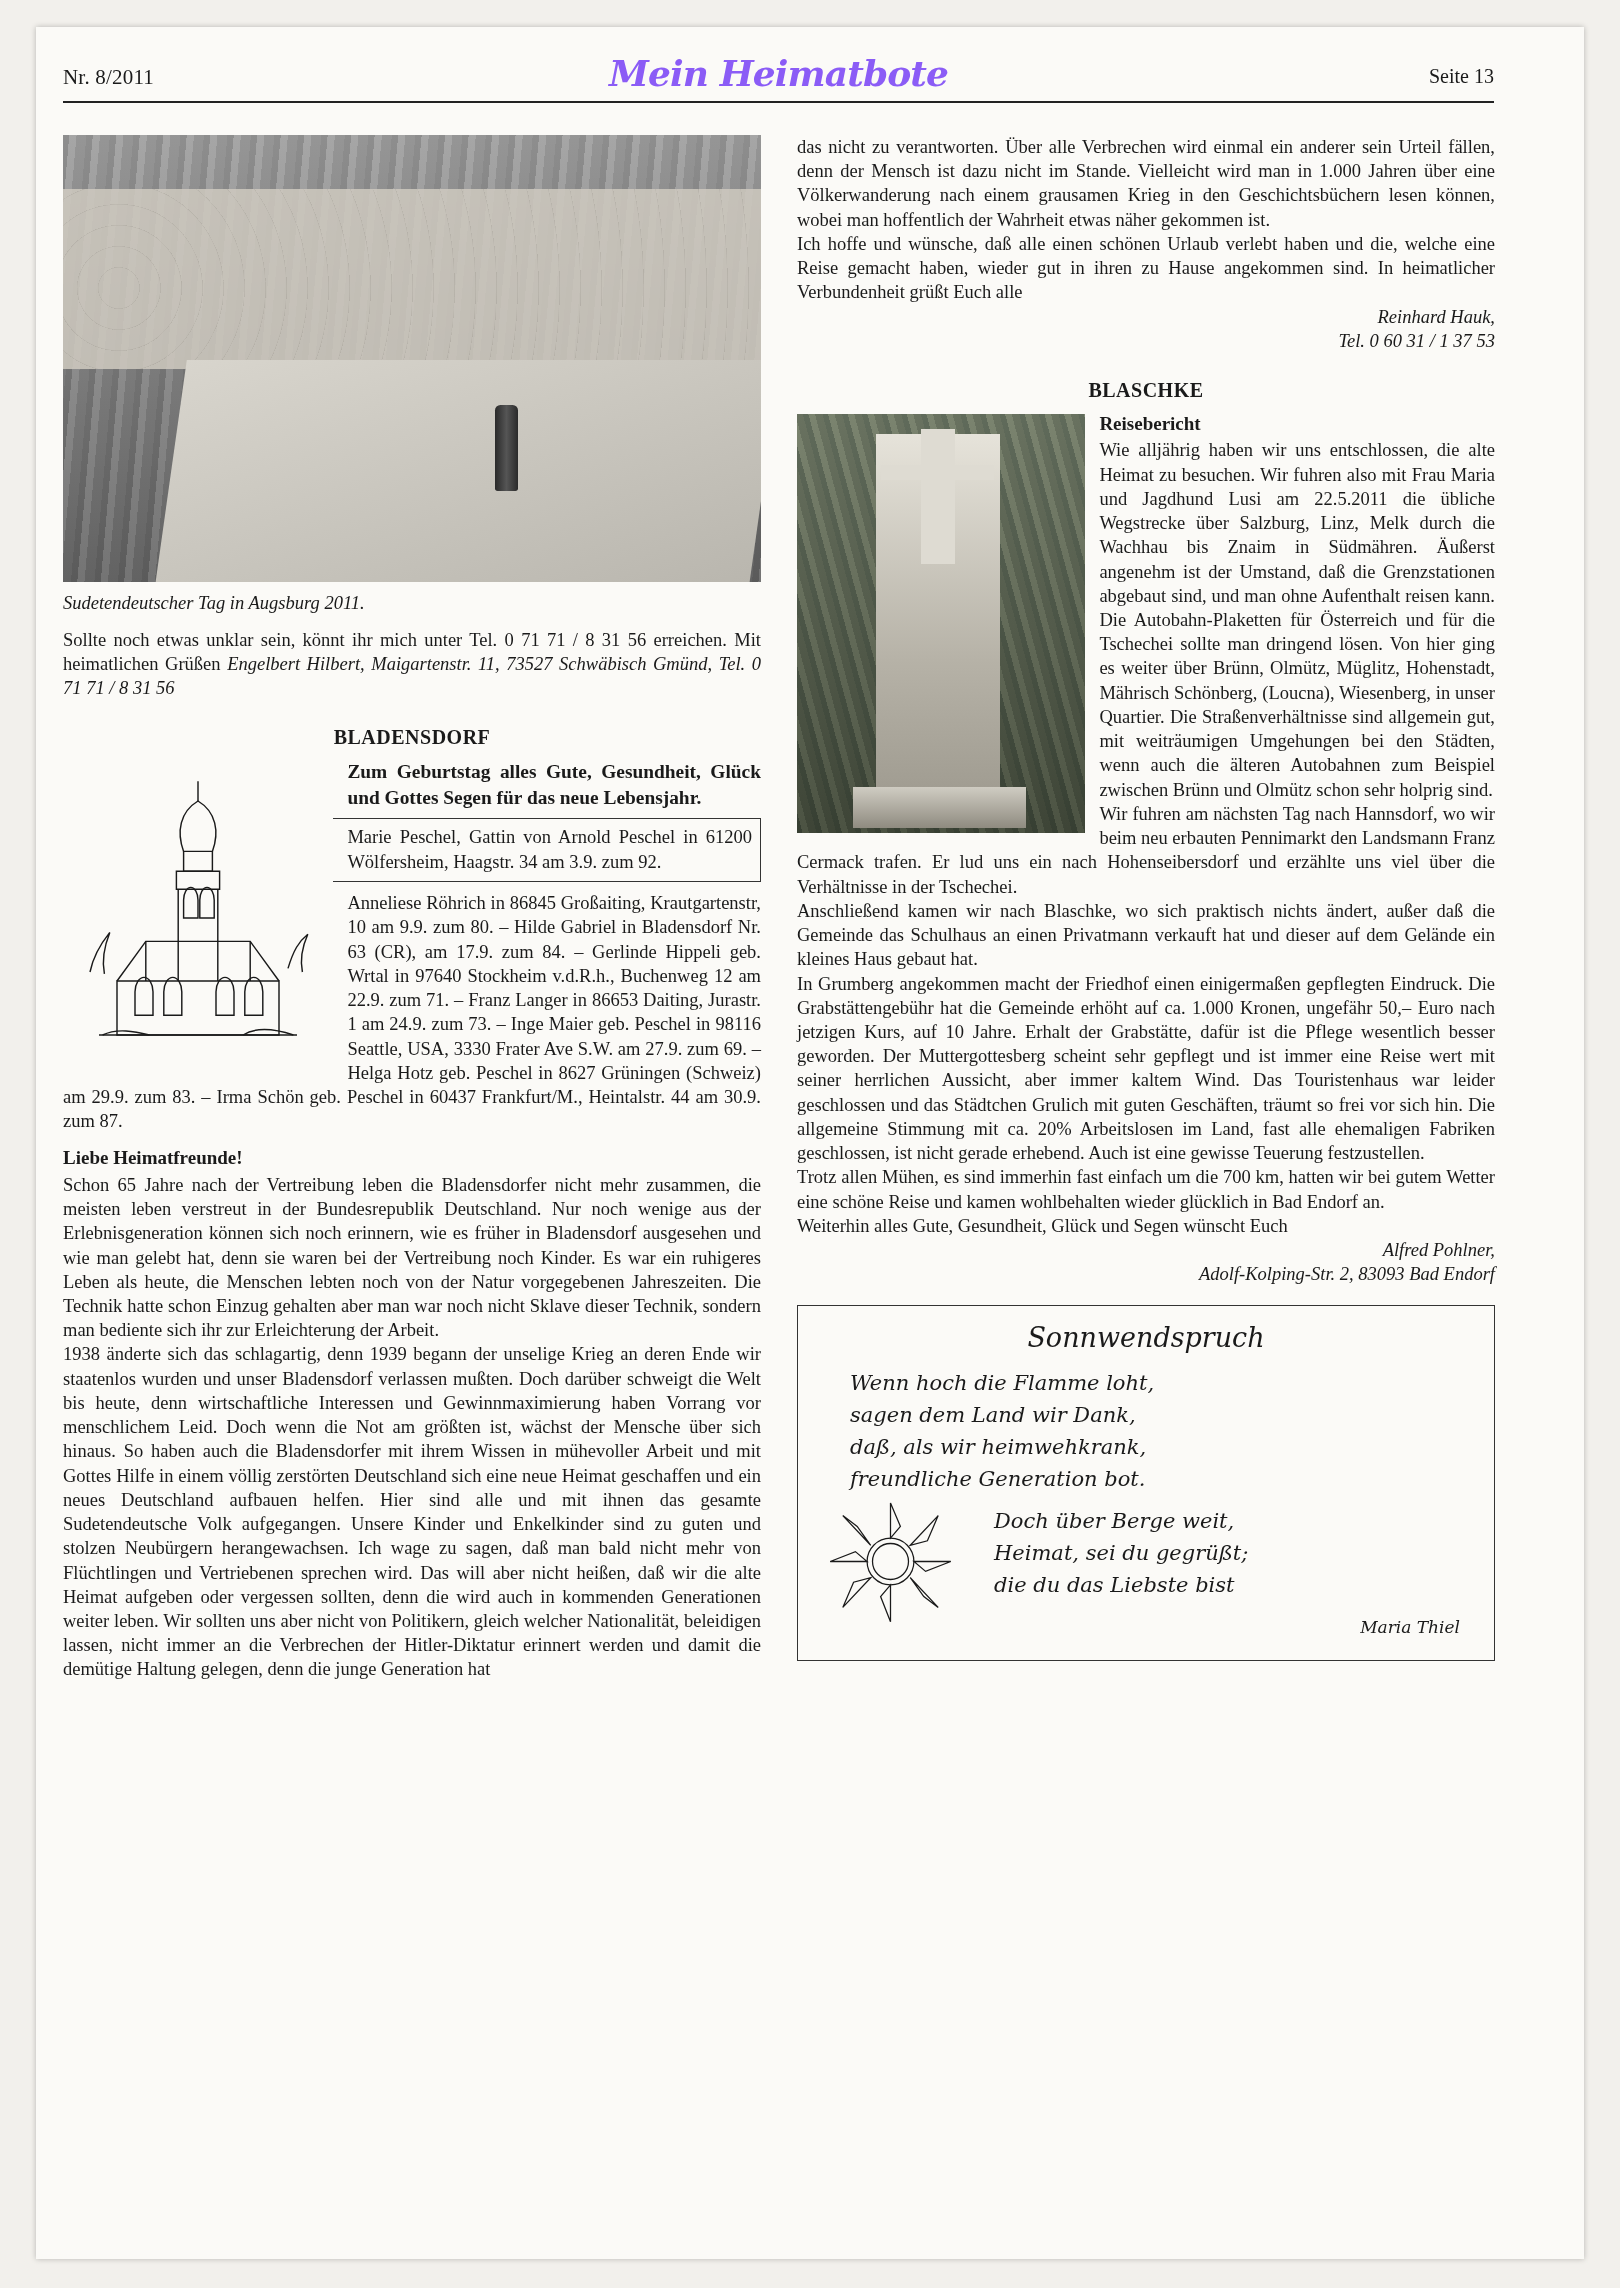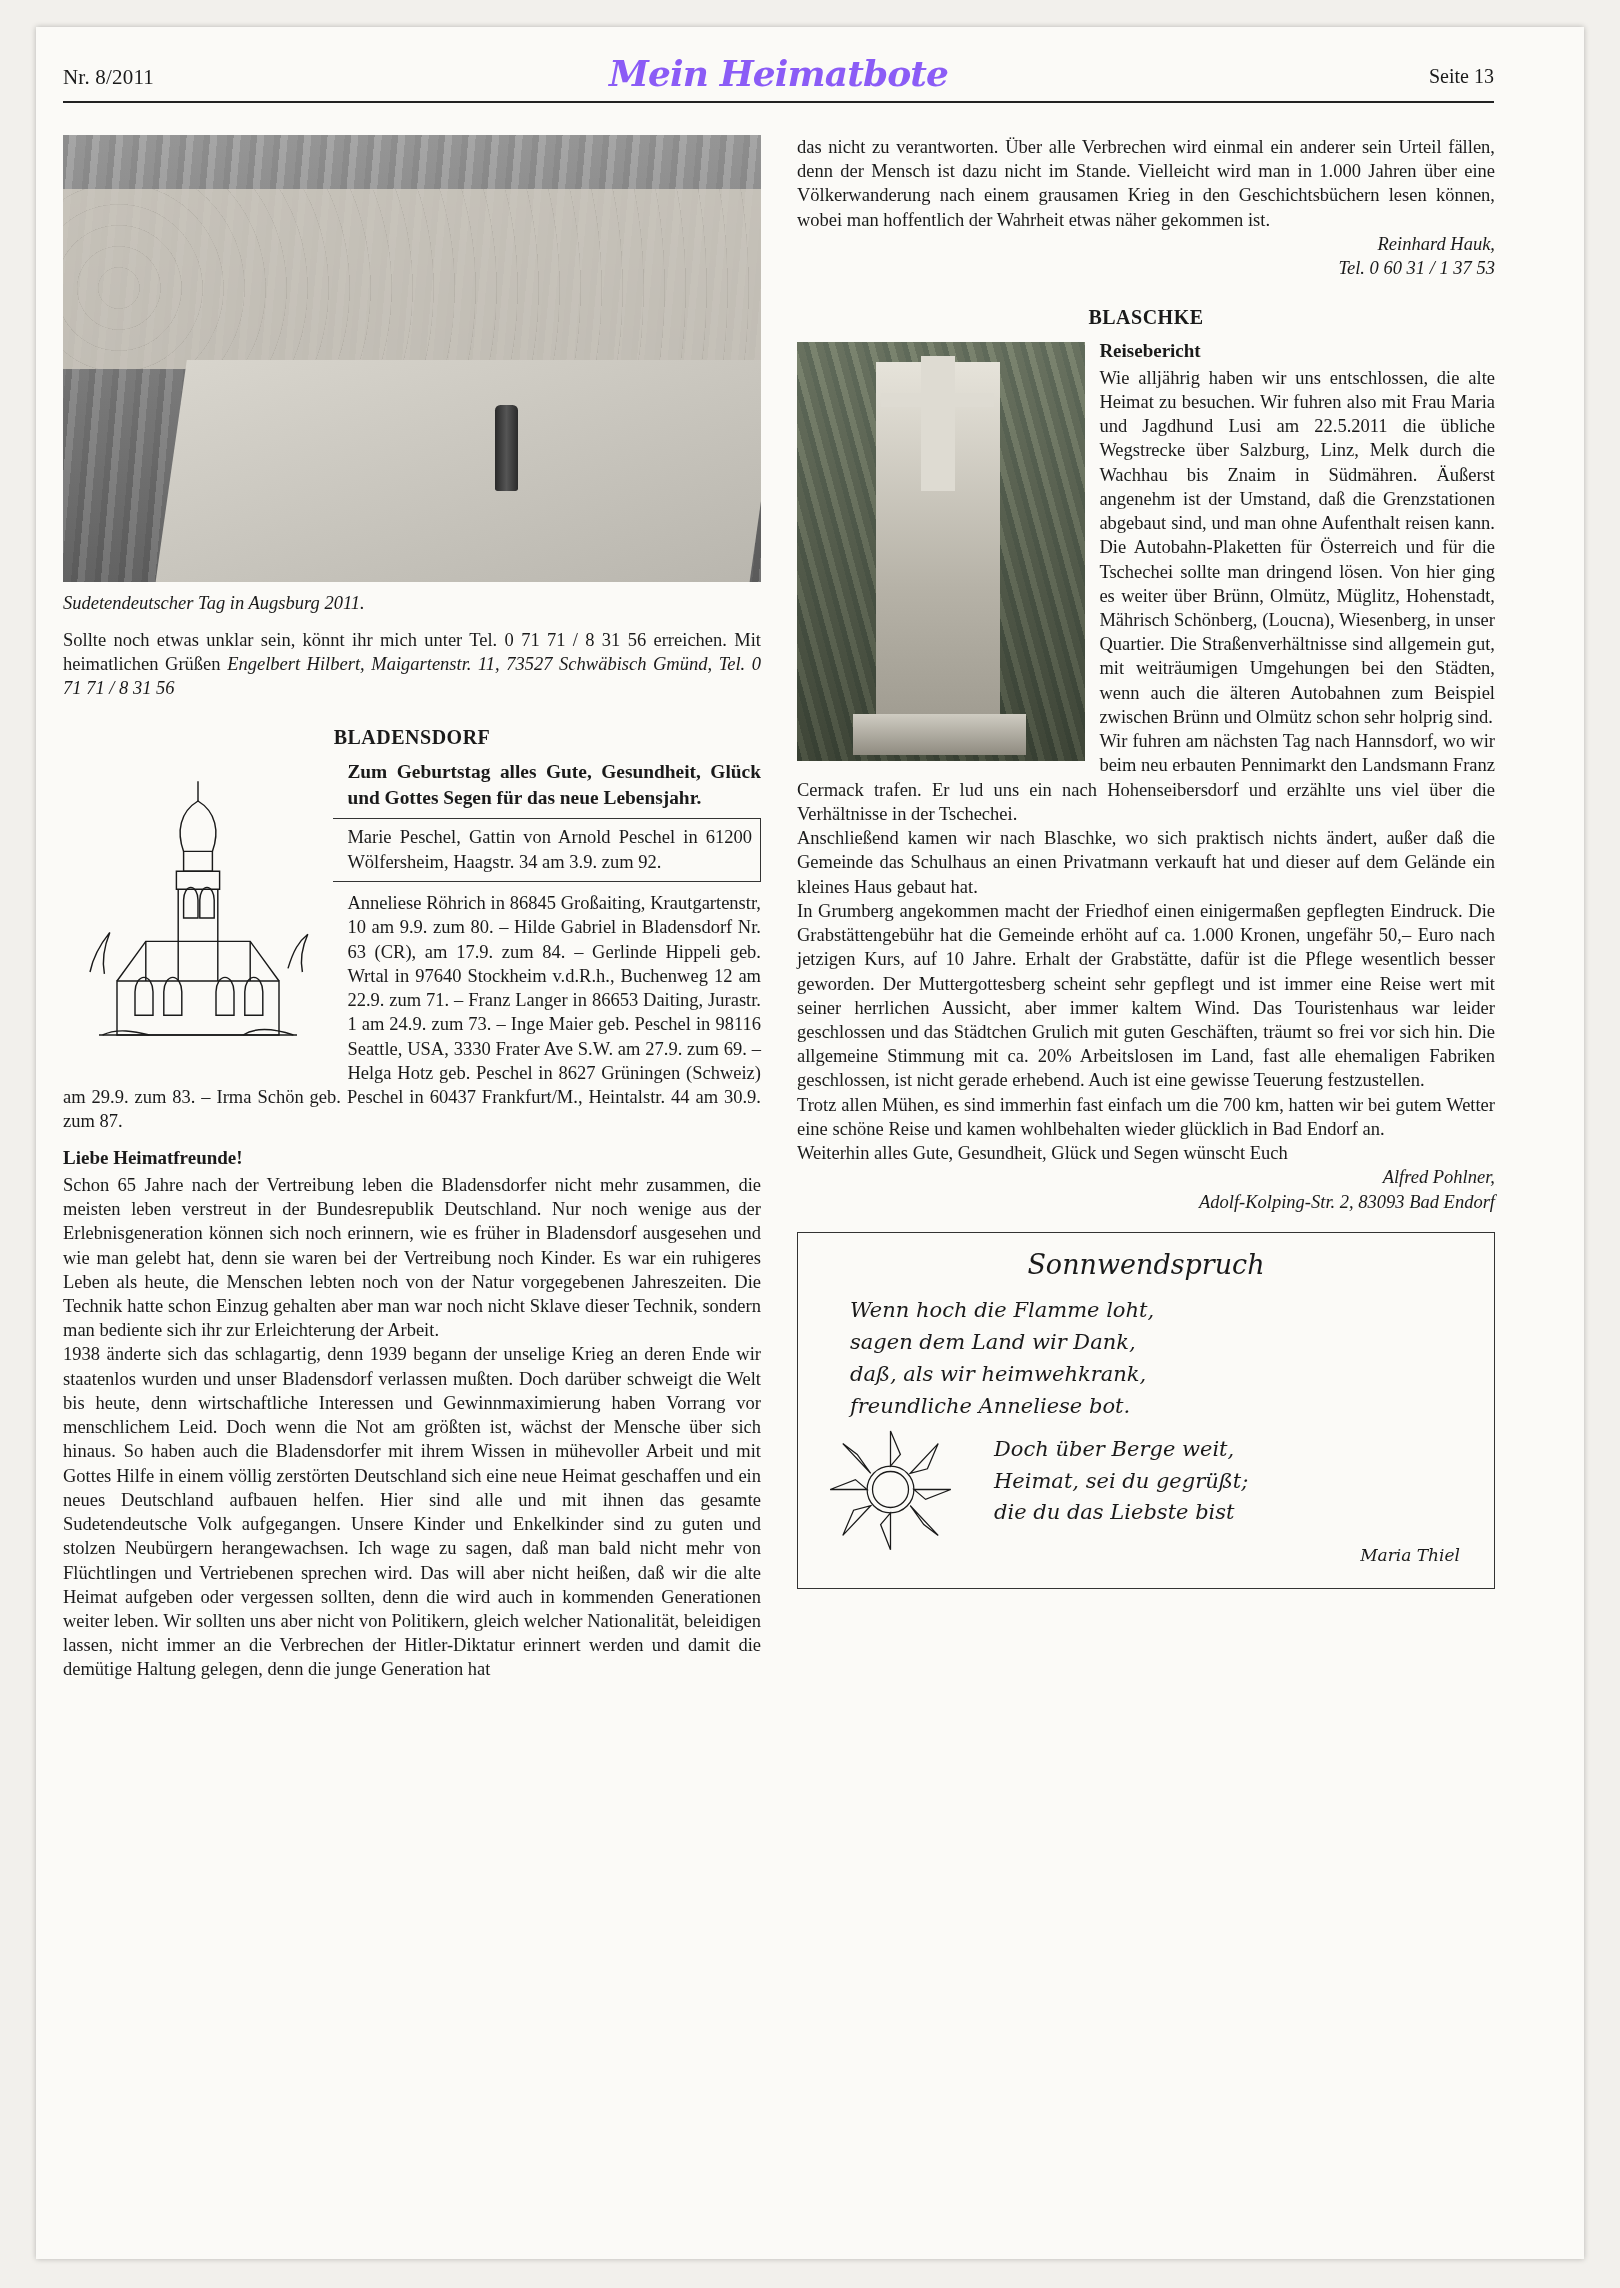--- a/index.html
+++ b/index.html
@@ -305,20 +305,21 @@
     <p class="p">Anneliese Röhrich in 86845 Großaiting, Krautgartenstr, 10 am 9.9. zum 80. – Hilde Gabriel in Bladensdorf Nr. 63 (CR), am 17.9. zum 84. – Gerlinde Hippeli geb. Wrtal in 97640 Stockheim v.d.R.h., Buchenweg 12 am 22.9. zum 71. – Franz Langer in 86653 Daiting, Jurastr. 1 am 24.9. zum 73. – Inge Maier geb. Peschel in 98116 Seattle, USA, 3330 Frater Ave S.W. am 27.9. zum 69. – Helga Hotz geb. Peschel in 8627 Grüningen (Schweiz) am 29.9. zum 83. – Irma Schön geb. Peschel in 60437 Frankfurt/M., Heintalstr. 44 am 30.9. zum 87.</p>
 
     <div class="gap-m"></div>
     <h4 class="subhead">Liebe Heimatfreunde!</h4>
     <p class="p">Schon 65 Jahre nach der Vertreibung leben die Bladensdorfer nicht mehr zusammen, die meisten leben verstreut in der Bundesrepublik Deutschland. Nur noch wenige aus der Erlebnisgeneration können sich noch erinnern, wie es früher in Bladensdorf ausgesehen und wie man gelebt hat, denn sie waren bei der Vertreibung noch Kinder. Es war ein ruhigeres Leben als heute, die Menschen lebten noch von der Natur vorgegebenen Jahreszeiten. Die Technik hatte schon Einzug gehalten aber man war noch nicht Sklave dieser Technik, sondern man bediente sich ihr zur Erleichterung der Arbeit.</p>
     <p class="p">1938 änderte sich das schlagartig, denn 1939 begann der unselige Krieg an deren Ende wir staatenlos wurden und unser Bladensdorf verlassen mußten. Doch darüber schweigt die Welt bis heute, denn wirtschaftliche Interessen und Gewinnmaximierung haben Vorrang vor menschlichem Leid. Doch wenn die Not am größten ist, wächst der Mensche über sich hinaus. So haben auch die Bladensdorfer mit ihrem Wissen in mühevoller Arbeit und mit Gottes Hilfe in einem völlig zerstörten Deutschland sich eine neue Heimat geschaffen und ein neues Deutschland aufbauen helfen. Hier sind alle und mit ihnen das gesamte Sudetendeutsche Volk aufgegangen. Unsere Kinder und Enkelkinder sind zu guten und stolzen Neubürgern herangewachsen. Ich wage zu sagen, daß man bald nicht mehr von Flüchtlingen und Vertriebenen sprechen wird. Das will aber nicht heißen, daß wir die alte Heimat aufgeben oder vergessen sollten, denn die wird auch in kommenden Generationen weiter leben. Wir sollten uns aber nicht von Politikern, gleich welcher Nationalität, beleidigen lassen, nicht immer an die Verbrechen der Hitler-Diktatur erinnert werden und damit die demütige Haltung gelegen, denn die junge Generation hat</p>
   </div>
 
   <div class="col col-right">
     <p class="p">das nicht zu verantworten. Über alle Verbrechen wird einmal ein anderer sein Urteil fällen, denn der Mensch ist dazu nicht im Stande. Vielleicht wird man in 1.000 Jahren über eine Völkerwanderung nach einem grausamen Krieg in den Geschichtsbüchern lesen können, wobei man hoffentlich der Wahrheit etwas näher gekommen ist.</p>
+    <p class="p">Ich hoffe und wünsche, daß alle einen schönen Urlaub verlebt haben und die, welche eine Reise gemacht haben, wieder gut in ihren zu Hause angekommen sind. In heimatlicher Verbundenheit grüßt Euch alle</p>
     <div class="signature-block">
       <div>Reinhard Hauk,</div>
       <div>Tel. 0 60 31 / 1 37 53</div>
     </div>
 
     <h3 class="section">BLASCHKE</h3>
 
     <div class="photo photo-cross">
       <div class="monument"></div>
       <div class="base"></div>
@@ -335,21 +336,21 @@
       <div>Alfred Pohlner,</div>
       <div>Adolf-Kolping-Str. 2, 83093 Bad Endorf</div>
     </div>
 
     <div class="spruch">
       <div class="spruch-title">Sonnwendspruch</div>
       <div class="spruch-v1">
         <div>Wenn hoch die Flamme loht,</div>
         <div>sagen dem Land wir Dank,</div>
         <div>daß, als wir heimwehkrank,</div>
-        <div>freundliche Anneliese bot.</div>
+        <div>freundliche Generation bot.</div>
       </div>
       <div class="spruch-v2">
         <div>Doch über Berge weit,</div>
         <div>Heimat, sei du gegrüßt;</div>
         <div>die du das Liebste bist</div>
       </div>
       <div class="spruch-author">Maria Thiel</div>
 
       <svg class="sun" viewBox="0 0 150 150">
         <g stroke="#1a1a1a" fill="none" stroke-width="1.4">

